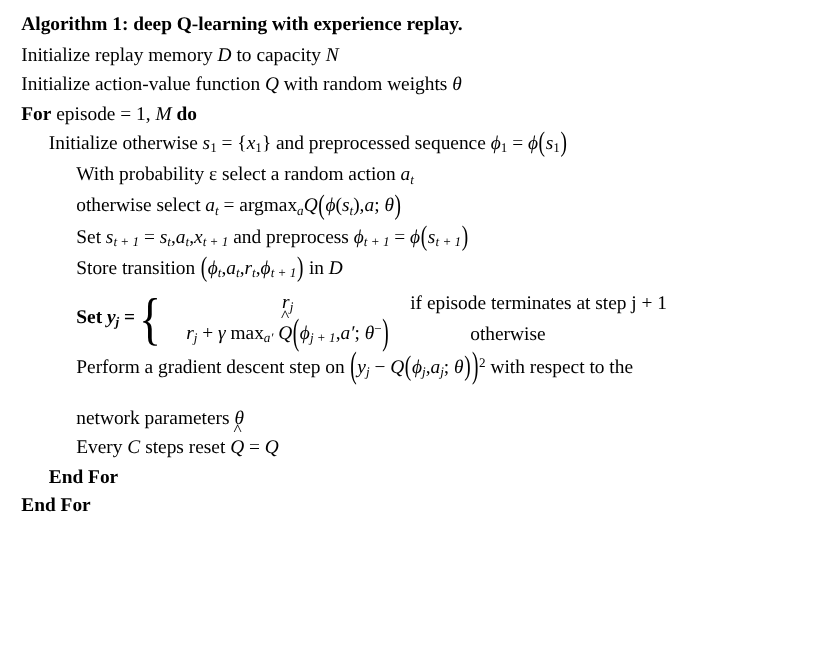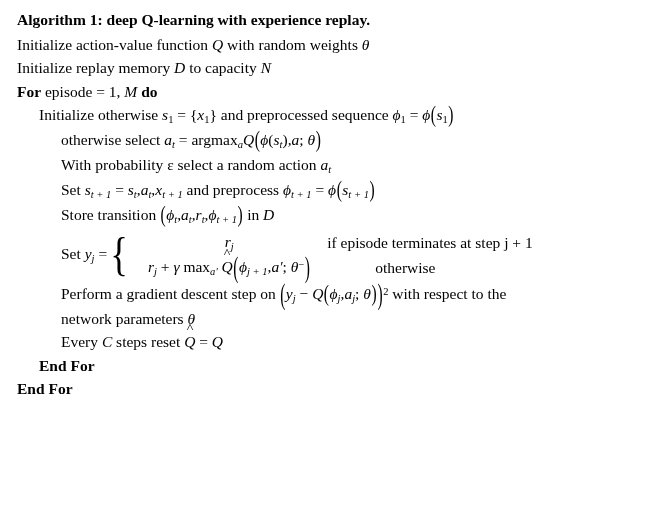--- a/index.html
+++ b/index.html
@@ -75,20 +75,21 @@
   .cases-row {
     display: flex;
     align-items: center;
     padding-left: 44px;
     margin-top: 2px;
     margin-bottom: 2px;
   }
   .cases-lhs {
     white-space: nowrap;
     padding-right: 1px;
+    font-weight: bold;
   }
   .brace {
     font-size: 46px;
     line-height: 0.78;
     font-family: "Liberation Serif", serif;
     transform: scaleX(0.8);
     display: inline-block;
     margin: 0 1px 0 0;
   }
   .cases-body {
@@ -118,53 +119,54 @@
   }
   .case-cond.otherwise {
     padding-left: 48px;
   }
   .wrapline {
     padding-left: 44px;
     white-space: normal;
   }
   .cont {
     padding-left: 44px;
+    margin-top: 16px;
   }
 </style>
 </head>
 <body>
 
 <div class="algo">
 
   <div class="title">Algorithm 1: deep Q-learning with experience replay.</div>
 
   <div class="line">
+    <span>Initialize replay memory </span><i>D</i><span> to capacity </span><i>N</i>
+  </div>
+
+  <div class="line">
     <span>Initialize action-value function </span><i>Q</i><span> with random weights </span><i>θ</i>
-  </div>
-
-  <div class="line">
-    <span>Initialize replay memory </span><i>D</i><span> to capacity </span><i>N</i>
   </div>
 
 
   <div class="line">
     <span class="kw">For</span><span> episode = 1, </span><i>M</i> <span class="kw">do</span>
   </div>
 
   <div class="line ind1">
     <span>Initialize otherwise </span><i>s</i><sub class="up">1</sub><span> = {</span><i>x</i><sub class="up">1</sub><span>} and preprocessed sequence </span><i>ϕ</i><sub class="up">1</sub><span> = </span><i>ϕ</i><span class="paren">(</span><i>s</i><sub class="up">1</sub><span class="paren">)</span>
   </div>
 
 
   <div class="line ind2">
+    <span>With probability </span><span>ε</span><span> select a random action </span><i>a</i><sub>t</sub>
+  </div>
+
+  <div class="line ind2">
     <span>otherwise select </span><i>a</i><sub>t</sub><span> = argmax</span><sub>a</sub><i>Q</i><span class="paren">(</span><i>ϕ</i><span>(</span><i>s</i><sub>t</sub><span>)</span><i>,a</i><span>; </span><i>θ</i><span class="paren">)</span>
-  </div>
-
-  <div class="line ind2">
-    <span>With probability </span><span>ε</span><span> select a random action </span><i>a</i><sub>t</sub>
   </div>
 
 
   <div class="line ind2">
     <span>Set </span><i>s</i><sub>t + 1</sub><span> = </span><i>s</i><sub>t</sub><span>,</span><i>a</i><sub>t</sub><span>,</span><i>x</i><sub>t + 1</sub><span> and preprocess </span><i>ϕ</i><sub>t + 1</sub><span> = </span><i>ϕ</i><span class="paren">(</span><i>s</i><sub>t + 1</sub><span class="paren">)</span>
   </div>
 
   <div class="line ind2">
     <span>Store transition </span><span class="paren">(</span><i>ϕ</i><sub>t</sub><span>,</span><i>a</i><sub>t</sub><span>,</span><i>r</i><sub>t</sub><span>,</span><i>ϕ</i><sub>t + 1</sub><span class="paren">)</span><span> in </span><i>D</i>
   </div>

